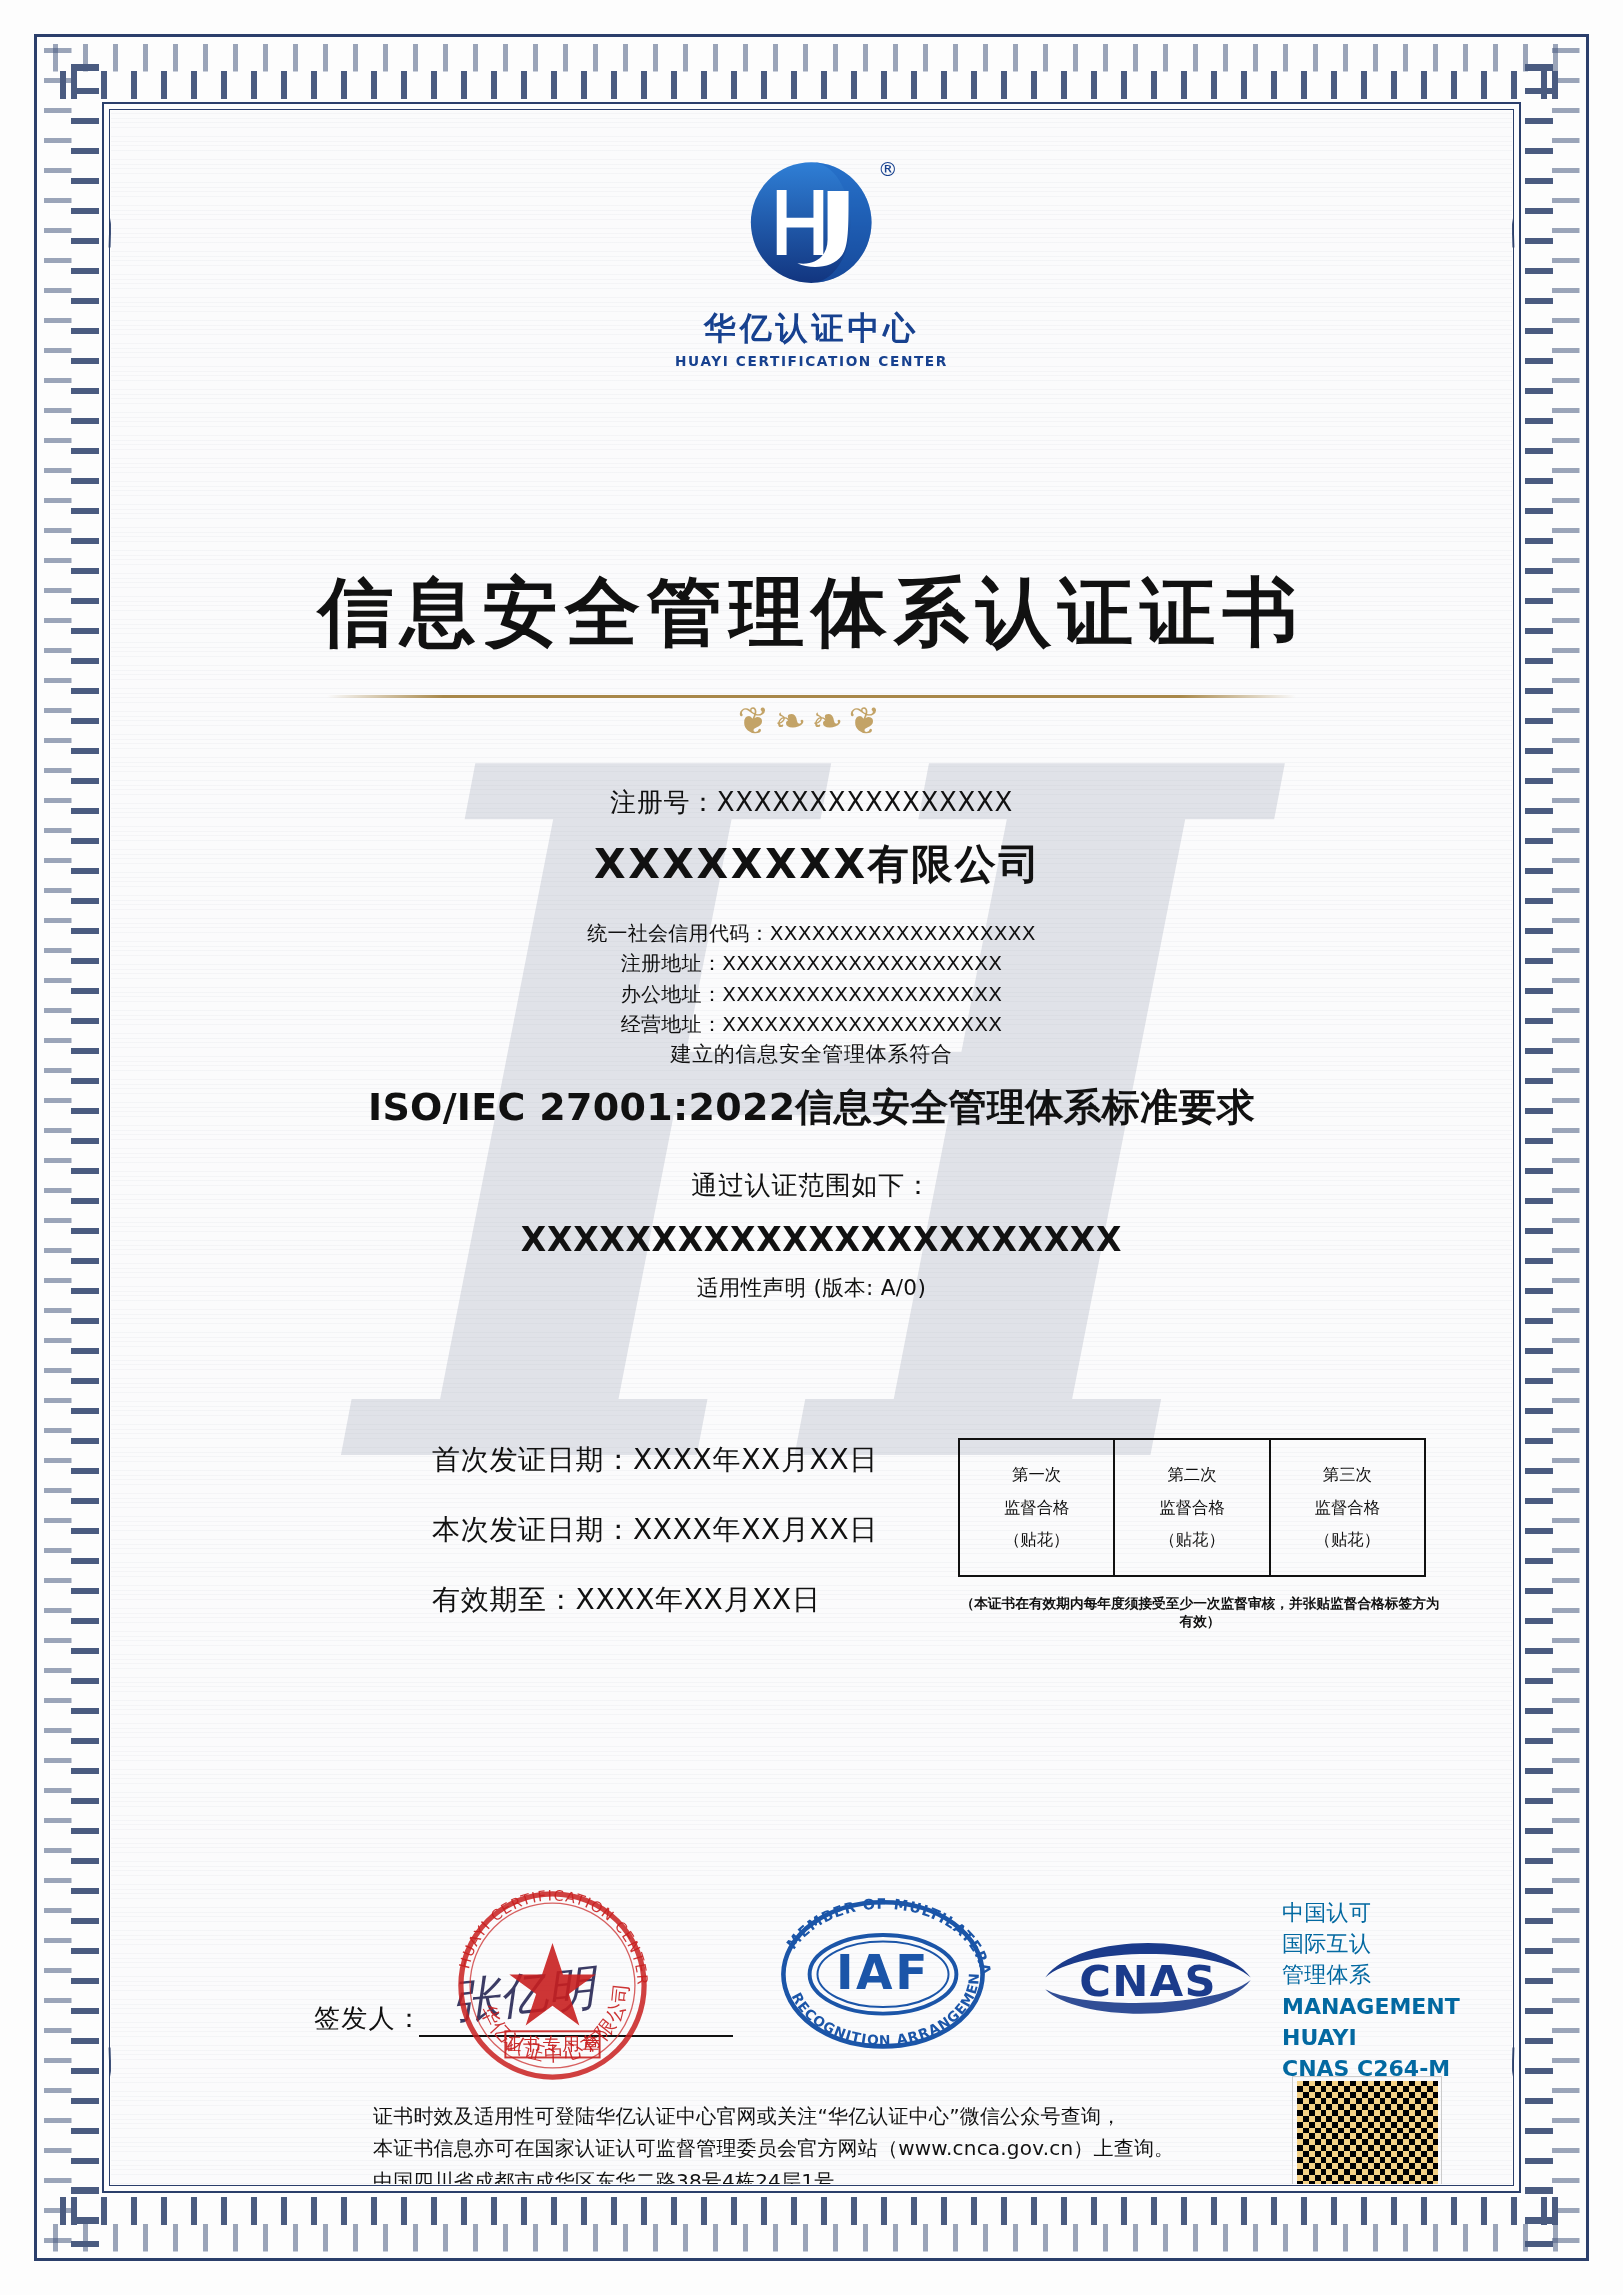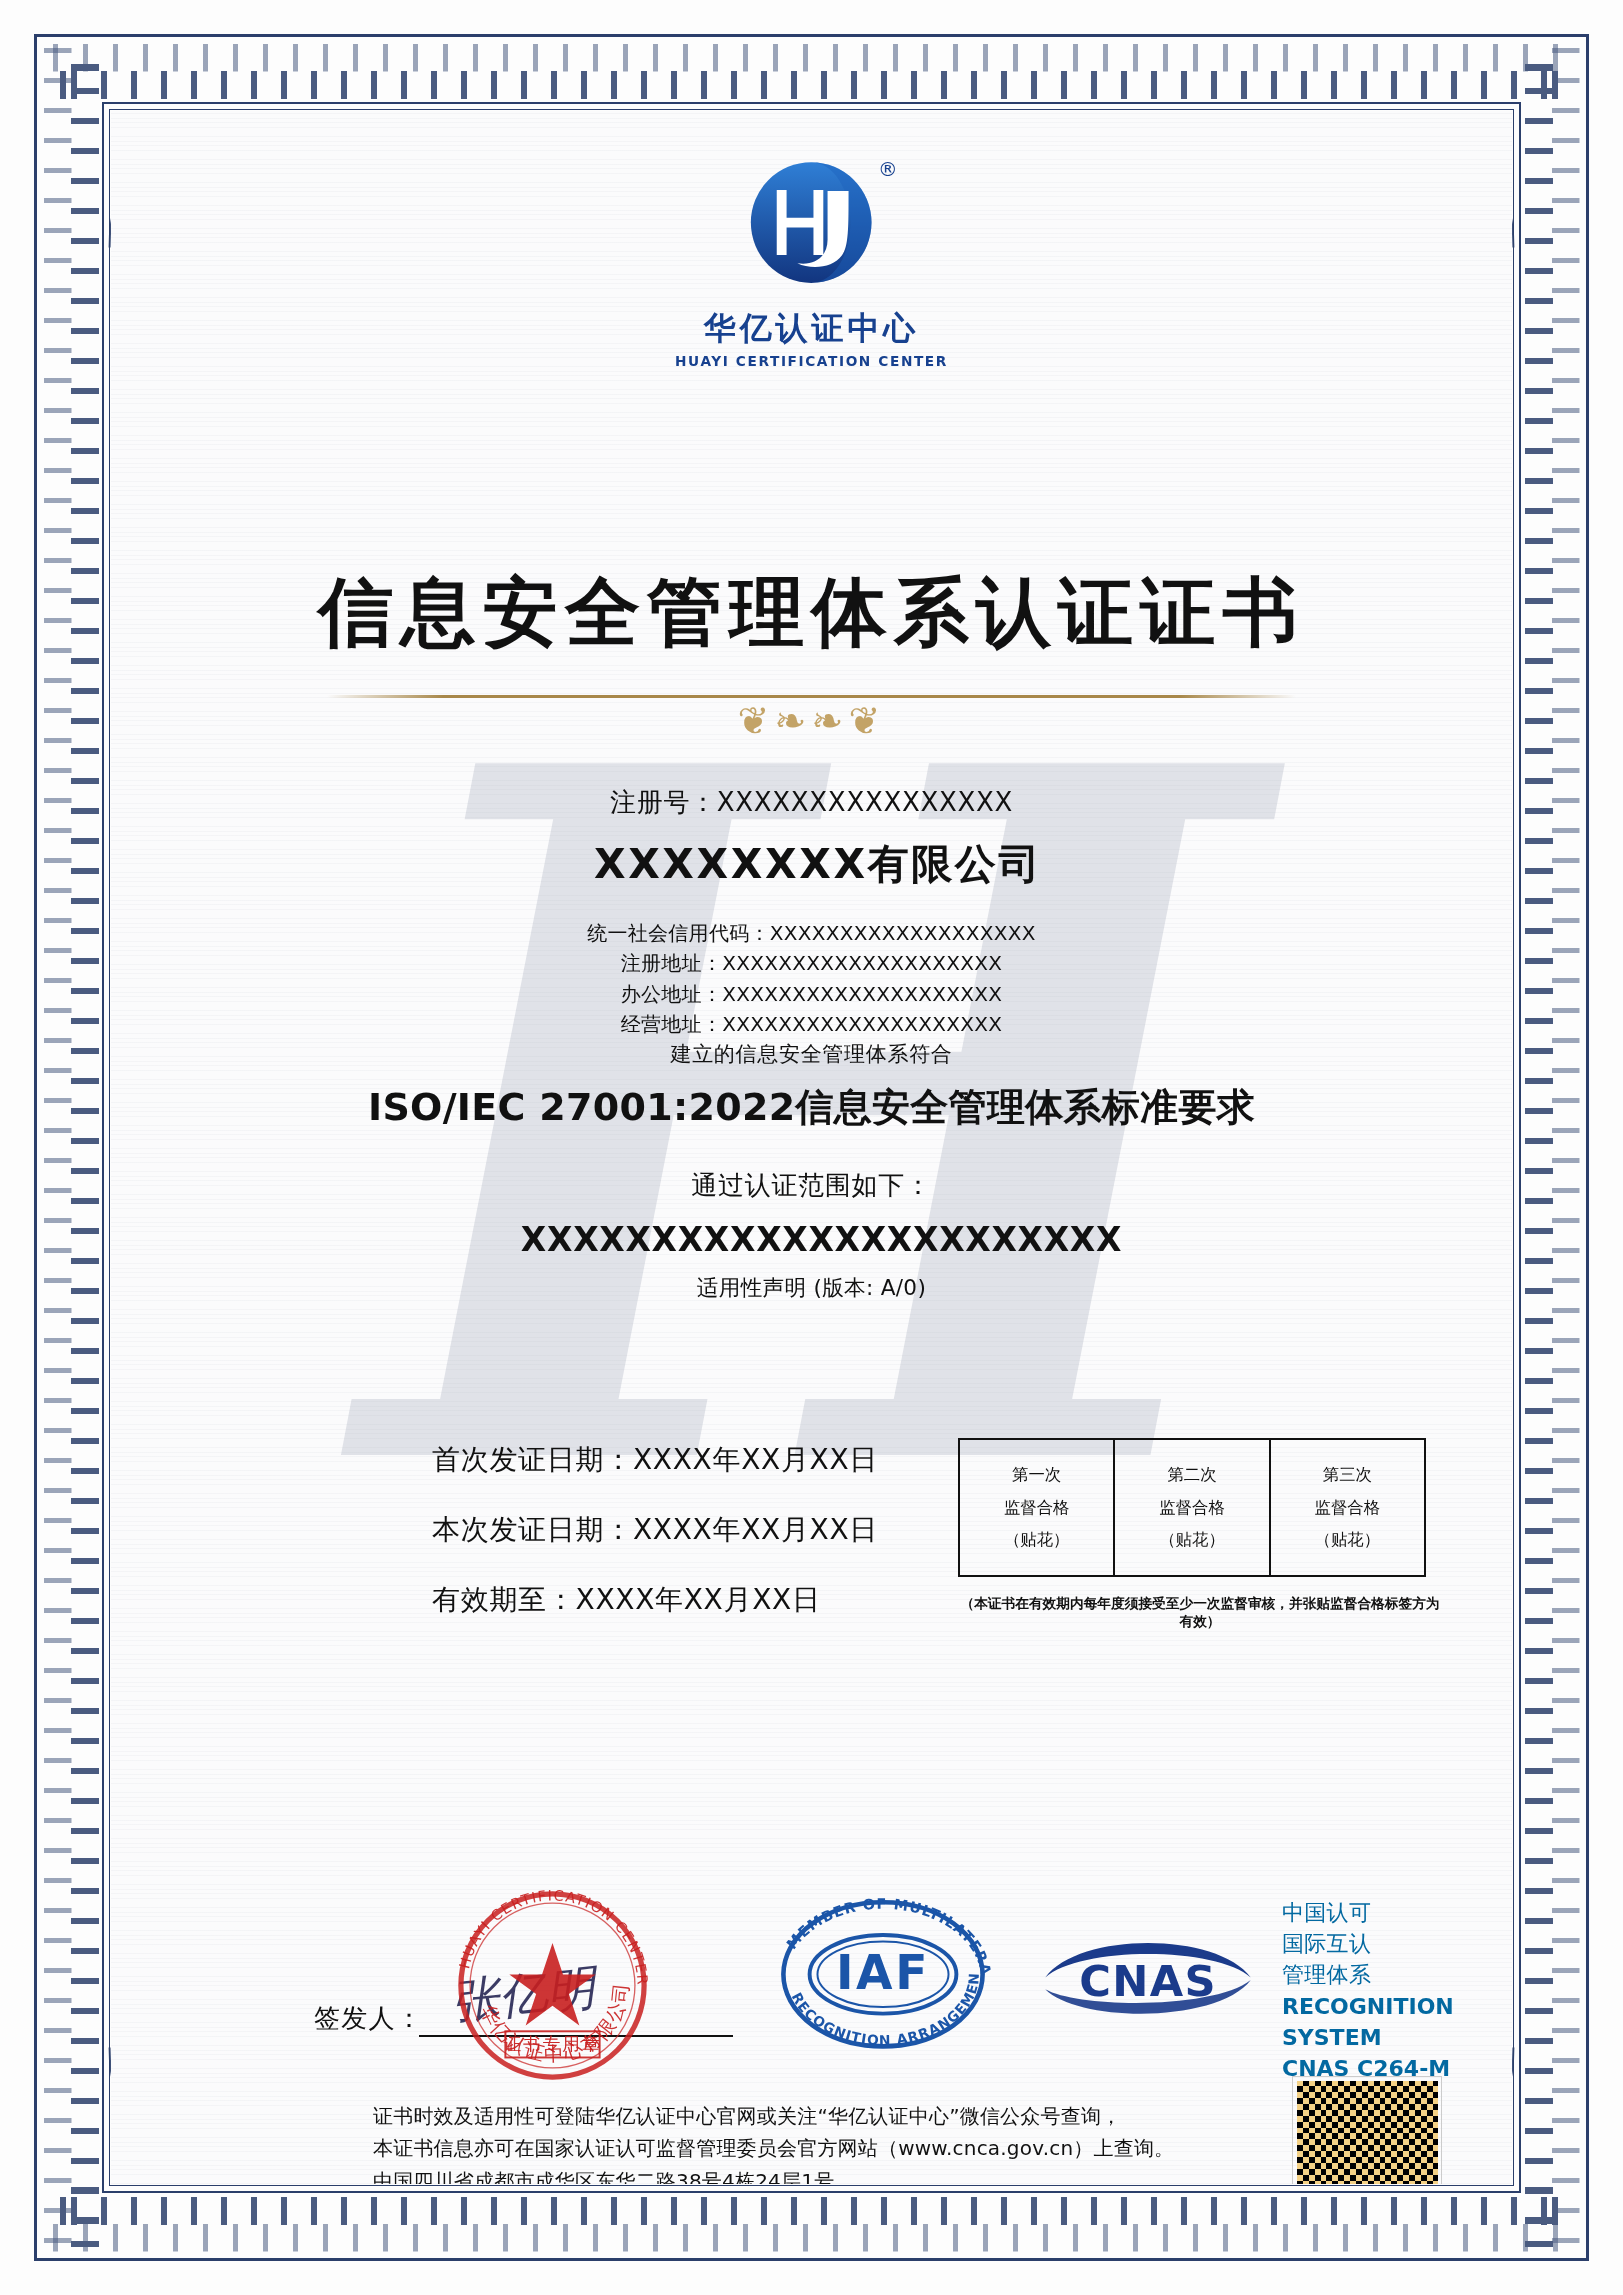--- a/index.html
+++ b/index.html
@@ -575,21 +575,21 @@
         <path d="M8 92 C60 22 270 22 322 92 C270 44 60 44 8 92 Z" fill="#1b3b8b"></path>
         <path d="M8 110 C60 162 272 162 322 96 C268 140 62 140 8 110 Z" fill="#1b3b8b" opacity=".9"></path>
         <text x="165" y="120" text-anchor="middle" font-size="66" font-weight="bold" fill="#1b3b8b" font-family="'DejaVu Sans','Liberation Sans',sans-serif" letter-spacing="2">CNAS</text>
       </svg>
     </div>
 
     <div class="cnas-text">
       <div>中国认可</div>
       <div>国际互认</div>
       <div>管理体系</div>
-      <div class="en">RECOGNITION SYSTEM</div>
+      <div class="en">MANAGEMENT HUAYI</div>
       <div class="en">CNAS C264-M</div>
     </div>
 
     <div class="footer">
       <div>证书时效及适用性可登陆华亿认证中心官网或关注“华亿认证中心”微信公众号查询，</div>
       <div>本证书信息亦可在国家认证认可监督管理委员会官方网站（www.cnca.gov.cn）上查询。</div>
       <div>中国四川省成都市成华区东华二路38号4栋24层1号。</div>
 
     </div>
 

